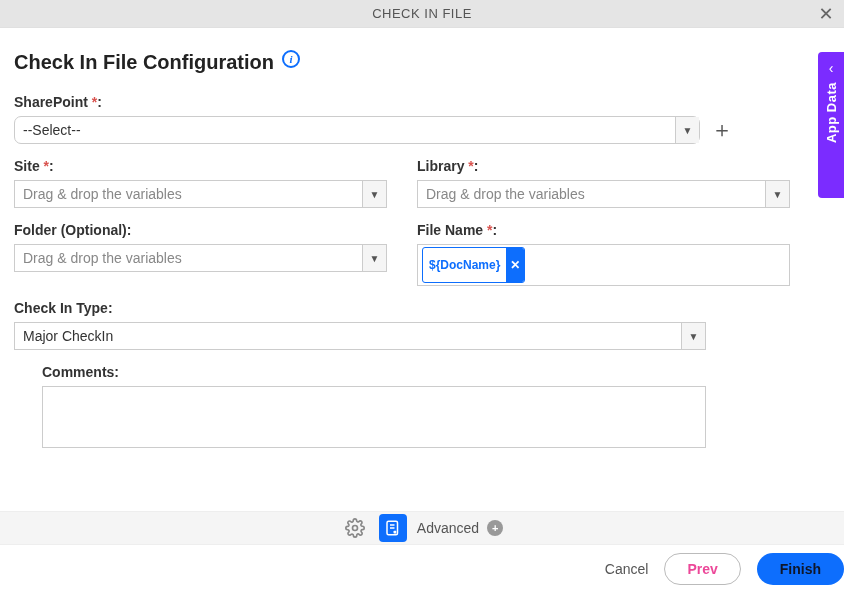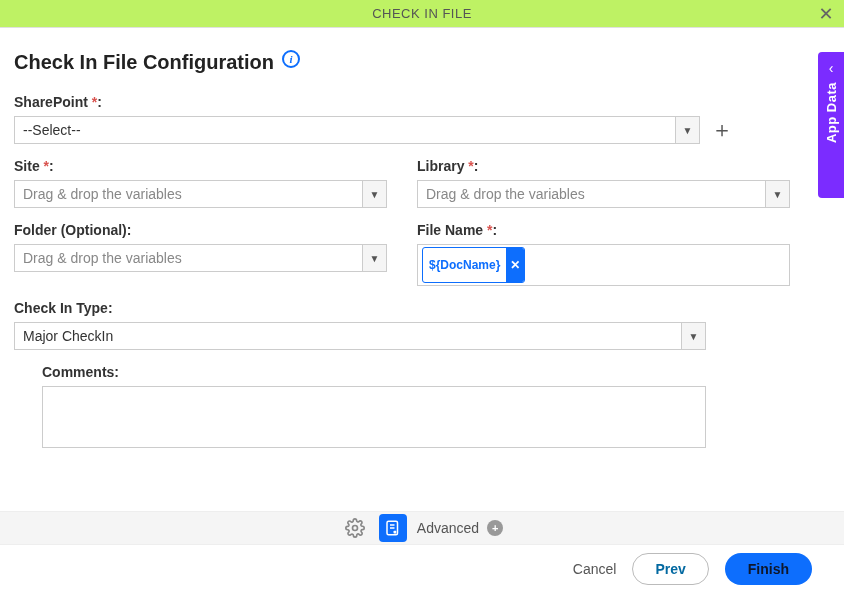--- a/index.html
+++ b/index.html
@@ -7,21 +7,21 @@
     font-family: Arial, Helvetica, sans-serif;
     font-size: 14px;
     color: #333;
     background: #fff;
     width: 844px;
     height: 593px;
     overflow: hidden;
     position: relative;
   }
   .header {
-    background: #bef264;
+    background: #e5e5e5;
     height: 28px;
     display: flex;
     align-items: center;
     justify-content: center;
     position: relative;
     border-bottom: 1px solid #e0e0e0;
   }
   .header-title {
     font-size: 13px;
     color: #555;
@@ -217,40 +217,40 @@
   .footer {
     position: absolute;
     left: 0;
     right: 0;
     bottom: 0;
     height: 48px;
     display: flex;
     align-items: center;
     justify-content: flex-end;
     gap: 16px;
-    padding: 0 32px;
+    padding: 0 0;
     background: #fff;
   }
   .btn-link {
     color: #555;
     font-size: 14px;
     cursor: pointer;
   }
   .btn {
     border-radius: 18px;
     padding: 7px 22px;
     font-size: 14px;
     font-weight: 600;
     cursor: pointer;
     border: 1px solid transparent;
   }
   .btn-outline {
     background: #fff;
     border-color: #bbb;
-    color: #0369a1;
+    color: #ec4899;
   }
   .btn-primary {
     background: #0d6efd;
     color: #0f172a;
   }
   .side-tab {
     position: absolute;
     right: 0;
     top: 52px;
     width: 26px;
@@ -304,21 +304,21 @@
   </div>
 
   <div class="form-grid">
 
     <div class="form-row-full">
       <label class="field-label">
         <span>SharePoint</span>
         <span class="req">*</span>:
       </label>
       <div class="sp-row">
-        <div class="select" style="flex:1;">
+        <div class="select" style="flex:1;border-radius:7px;">
           <span class="select-text">--Select--</span>
           <span class="select-arrow">▼</span>
         </div>
         <span class="plus-btn">＋</span>
       </div>
     </div>
 
     <div class="form-row-half">
       <label class="field-label">
         <span>Site</span>

